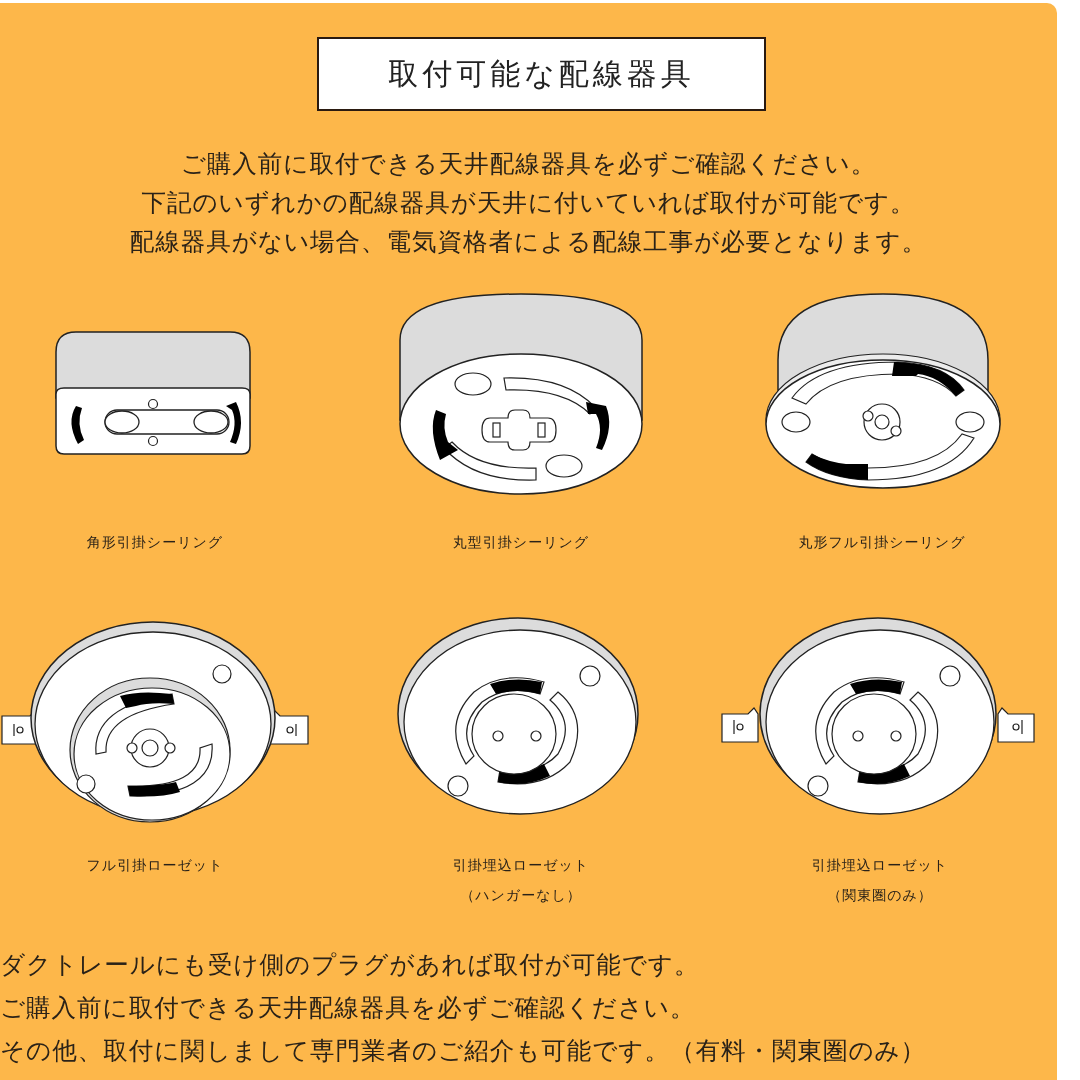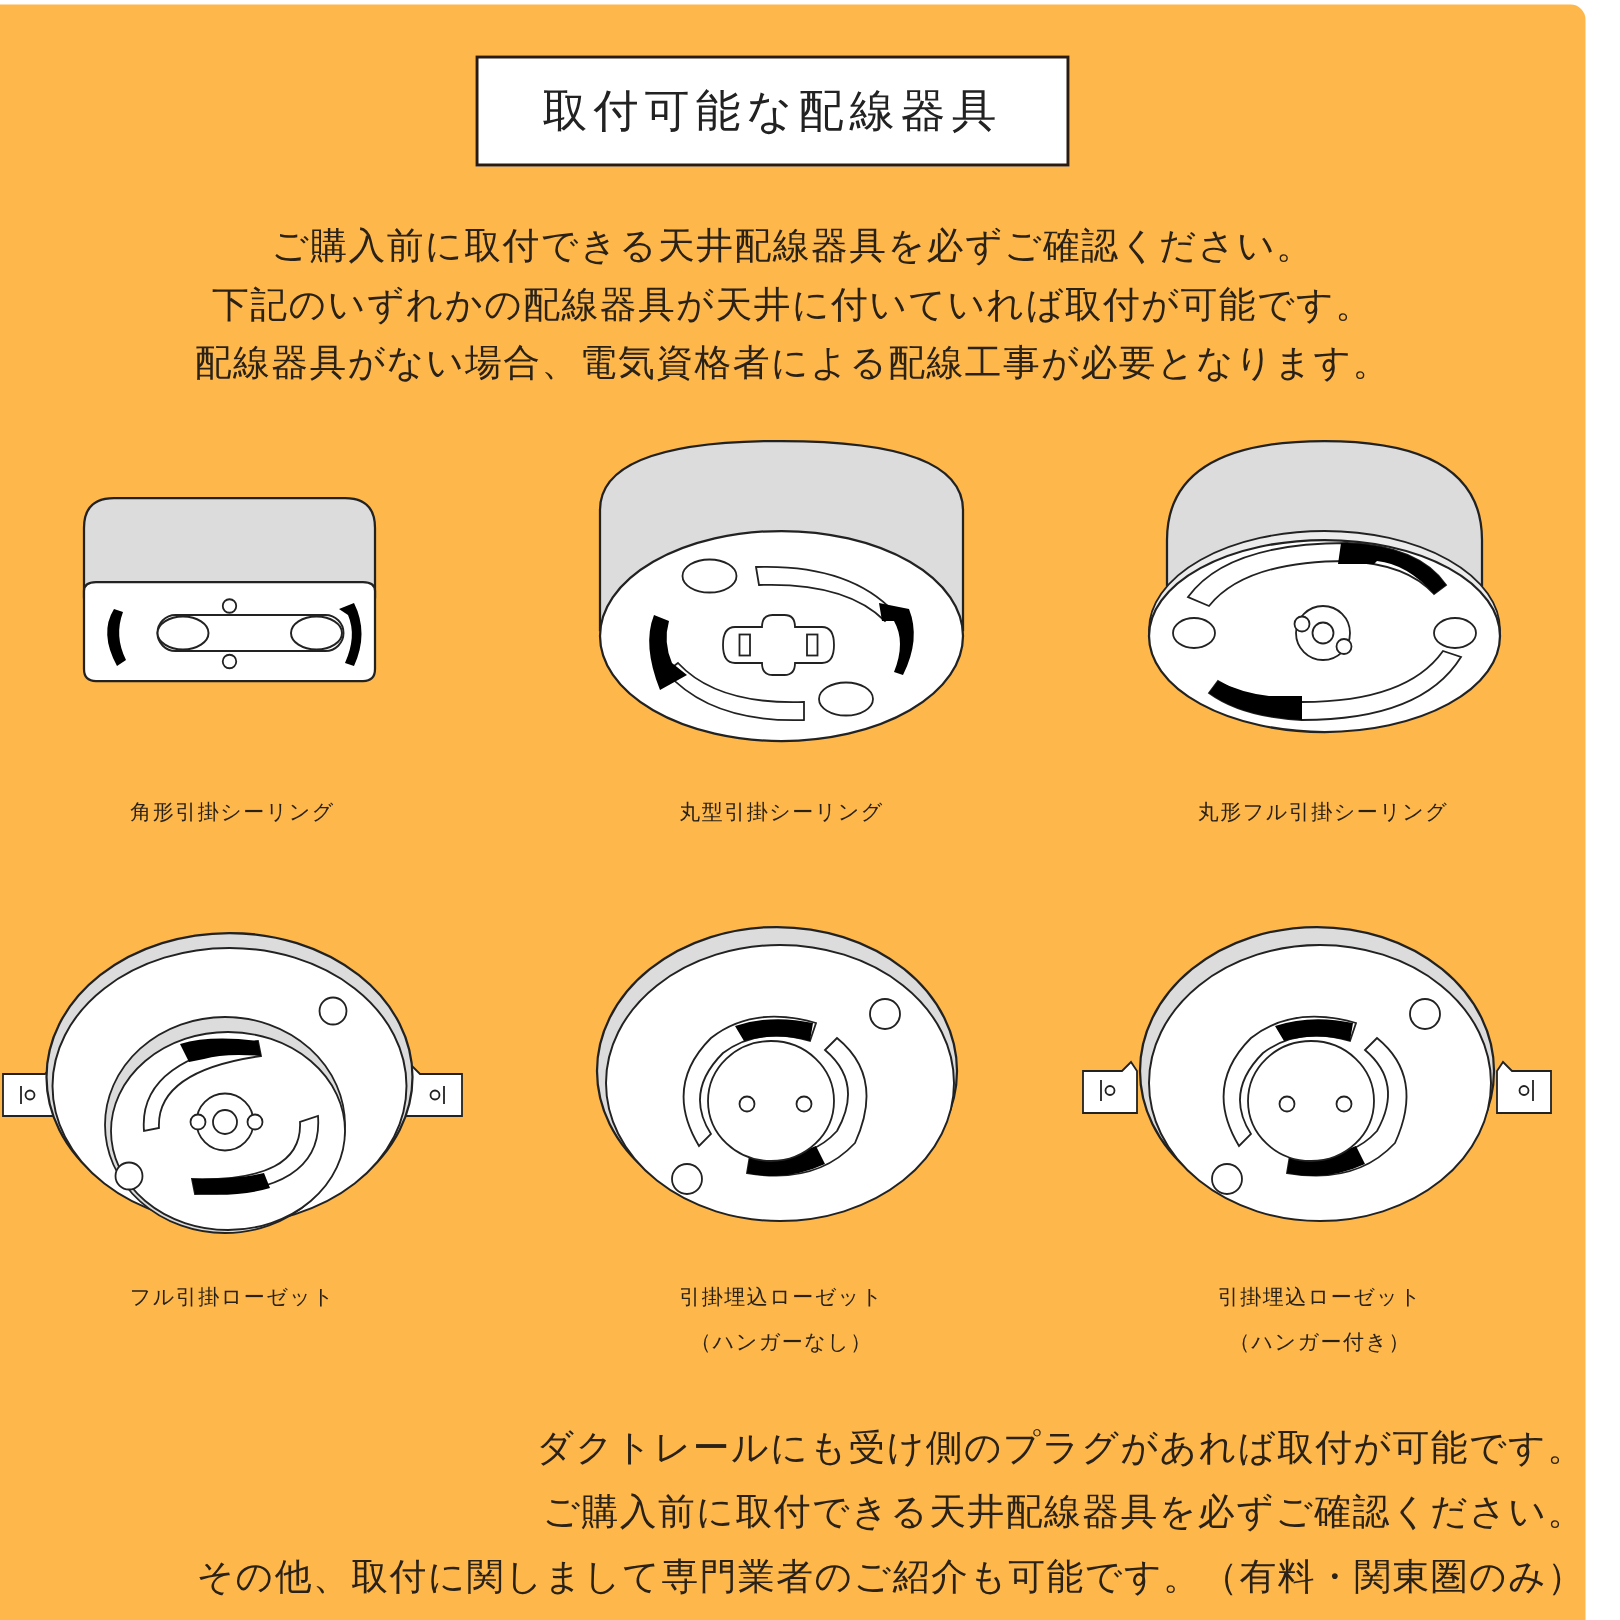--- a/index.html
+++ b/index.html
@@ -1,28 +1,28 @@
 <!DOCTYPE html>
 <html><head>
 <meta charset="utf-8">
 <style>
   html, body { margin:0; padding:0; }
   body { width:1080px; height:1080px; background:#ffffff; overflow:hidden; position:relative;
          font-family:"DejaVu Sans", sans-serif; color:#2a2218; }
   .panel { position:absolute; left:0; top:3px; width:1057px; height:1077px; background:#FDB74A;
            border-top-right-radius:10px; }
-  .title-box { position:absolute; left:317px; top:37px; width:396px; height:74px; background:#fff;
+  .title-box { position:absolute; left:317px; top:37px; width:449px; height:74px; background:#fff;
                border:2px solid #2a1a10; box-sizing:border-box; display:flex; align-items:center; justify-content:center;
                font-size:30px; letter-spacing:4px; color:#222; }
   .intro { position:absolute; left:0; width:1057px; top:144px; text-align:center; font-size:24.5px; line-height:39px; letter-spacing:1px; }
   .intro div { white-space:nowrap; }
   .item { position:absolute; }
   .item svg { position:absolute; left:0; top:0; overflow:visible; }
   .label { position:absolute; text-align:center; font-size:14px; line-height:30px; letter-spacing:1px; white-space:nowrap; }
-  .footer { position:absolute; left:0; width:1057px; top:943px; text-align:right; font-size:24.5px; line-height:43px; letter-spacing:1px; }
+  .footer { position:absolute; left:0; width:1057px; top:943px; text-align:left; font-size:24.5px; line-height:43px; letter-spacing:1px; }
   .footer div { white-space:nowrap; }
 </style>
 </head>
 <body>
 
 <div class="panel"></div>
 
 <div class="title-box">
   <span>取付可能な配線器具</span>
 </div>
@@ -142,20 +142,20 @@
     <path d="M132,70 Q156,62 184,68 L182,80 Q160,74 138,80 Z" fill="#000"></path>
     <path d="M200,78 Q232,104 212,148 Q186,176 140,168 L142,156 Q180,162 200,140 Q218,108 192,86 Z" fill="#fff" stroke="#222" stroke-width="1.2"></path>
     <path d="M140,168 Q166,174 192,162 L186,150 Q164,160 142,156 Z" fill="#000"></path>
     <ellipse cx="156" cy="120" rx="42" ry="40" fill="#fff" stroke="#222" stroke-width="1.2"></ellipse>
     <circle cx="140" cy="122" r="5" fill="#fff" stroke="#222" stroke-width="1.2"></circle>
     <circle cx="178" cy="122" r="5" fill="#fff" stroke="#222" stroke-width="1.2"></circle>
   </svg>
 </div>
 <div class="label" style="left:740px;top:850px;width:280px;">
   <div>引掛埋込ローゼット</div>
-  <div>（ハンガー付き）</div>
+  <div>（関東圏のみ）</div>
 </div>
 
 <div class="footer">
   <div>ダクトレールにも受け側のプラグがあれば取付が可能です。</div>
   <div>ご購入前に取付できる天井配線器具を必ずご確認ください。</div>
   <div>その他、取付に関しまして専門業者のご紹介も可能です。（有料・関東圏のみ）</div>
 </div>
 
 </body></html>

